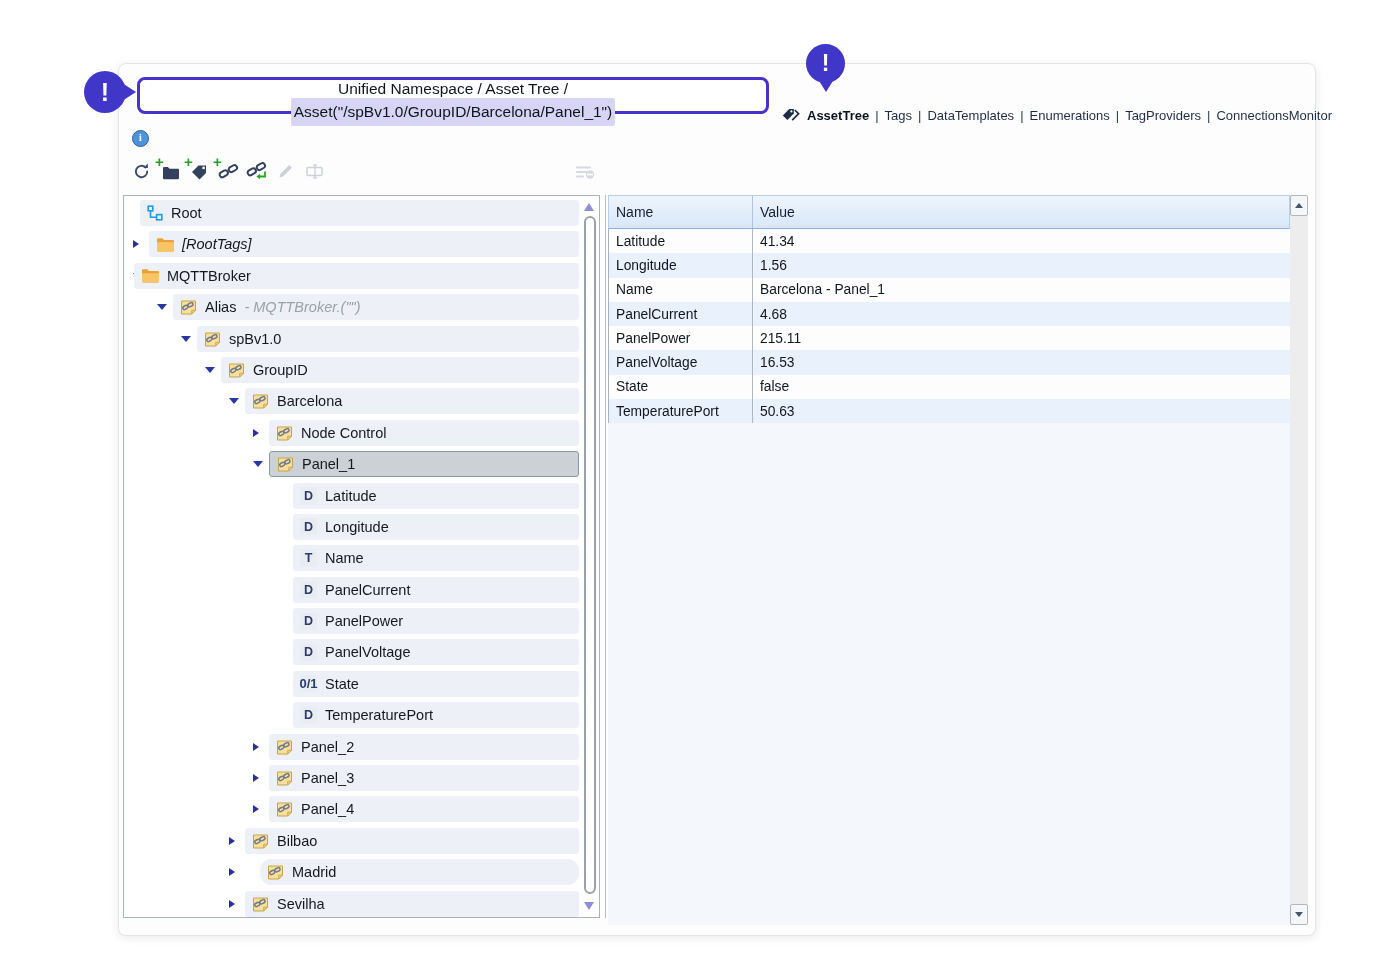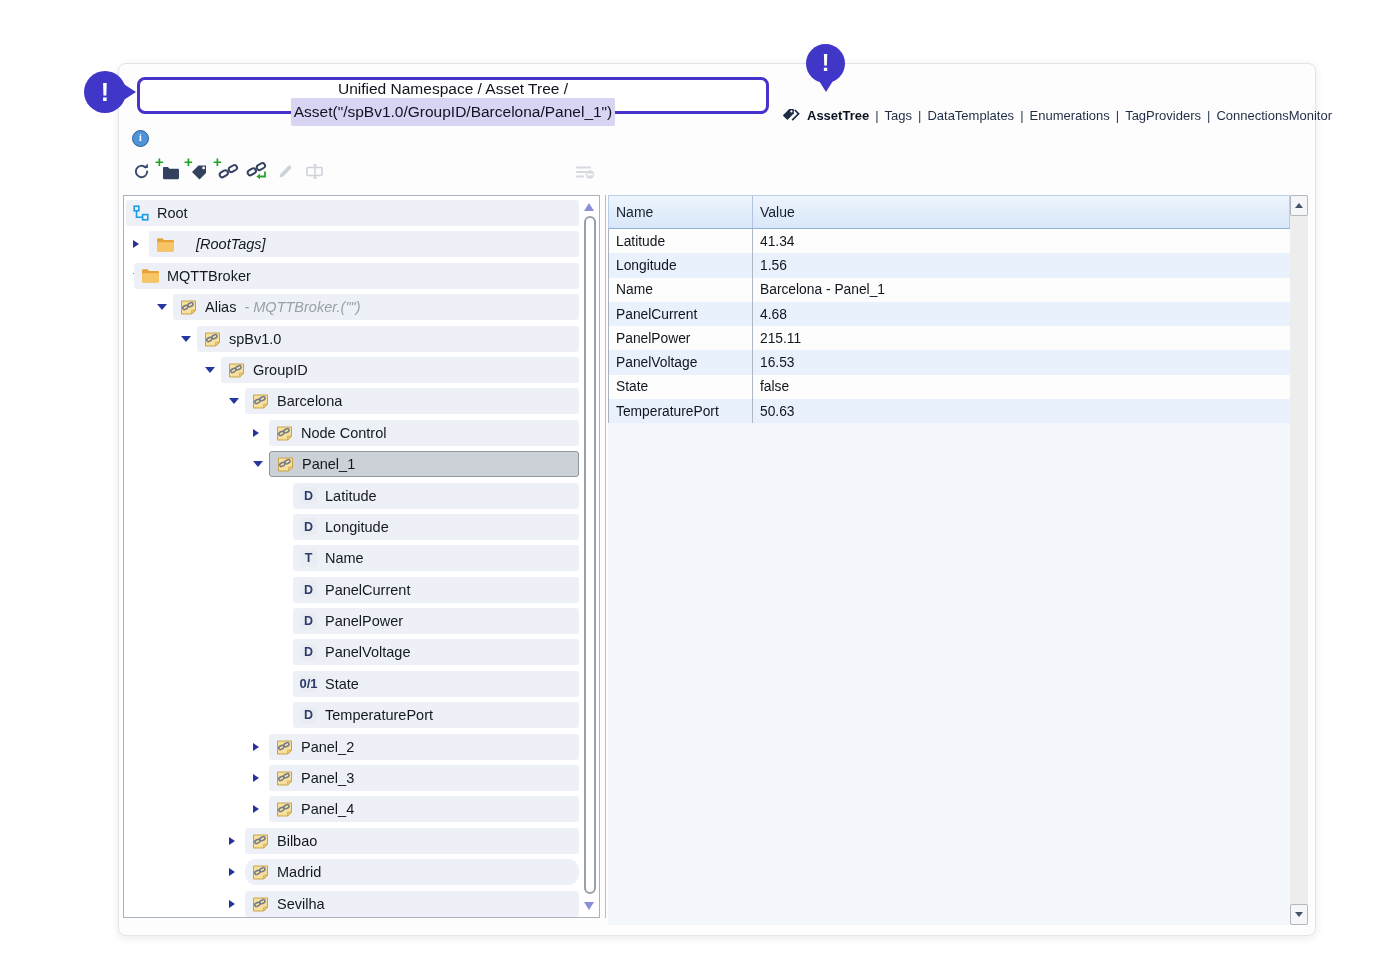--- a/index.html
+++ b/index.html
@@ -55,21 +55,21 @@
   .tbar{position:absolute;top:0;height:26px;right:20px;background:#edf1f7;border-radius:3px;
        display:flex;align-items:center;padding-left:7px;box-sizing:border-box;gap:8px;font-size:14.5px;}
   .tbar.sel{background:#ccd1d8;border:1px solid #8f97a1;}
   .texp{position:absolute;top:50%;transform:translateY(-50%);width:0;height:0;}
   .exp-c{border-top:4.5px solid transparent;border-bottom:4.5px solid transparent;border-left:6.5px solid #28309a;}
   .exp-e{border-left:5px solid transparent;border-right:5px solid transparent;border-top:6.5px solid #2836a0;}
   .ticon{width:17px;height:17px;min-width:17px;display:flex;align-items:center;justify-content:center;
        background:#e9ecf1;color:#2c3a6e;font-weight:bold;font-size:12.5px;border-radius:2px;}
   .ticon.small{font-size:13px;letter-spacing:0;}
   .tlabel{color:#15191f;}
-  .tlabel.it{font-style:italic;margin-left:14px;}
+  .tlabel.it{font-style:italic;}
   .tsuffix{color:#9aa0a8;font-style:italic;}
   .tree-icon{display:flex;align-items:center;}
 
   
   .tree-sb{position:absolute;right:3px;top:5px;bottom:5px;width:13px;}
   .tsb-up{position:absolute;top:2px;left:1px;width:0;height:0;border-left:5.5px solid transparent;
        border-right:5.5px solid transparent;border-bottom:8px solid #8a8fd8;}
   .tsb-down{position:absolute;bottom:2px;left:1px;width:0;height:0;border-left:5.5px solid transparent;
        border-right:5.5px solid transparent;border-top:8px solid #8a8fd8;}
   .tsb-thumb{position:absolute;top:15px;bottom:18px;left:1px;width:8px;border:2px solid #99a1ab;
@@ -103,21 +103,21 @@
        border-top:5.5px solid #44536b;}
 </style>
 </head>
 <body>
 
 <div class="abs card"></div>
 
 <div class="abs tree-panel">
   <div class="tree-rows">
       <div class="trow-item">
-        <div class="tbar" style="left: 2px;">
+        <div class="tbar" style="left: 16px;">
           <span class="tree-icon">
             <svg width="16" height="16" viewBox="0 0 16 16">
               <g fill="none" stroke="#1b9be4" stroke-width="1.6">
                 <rect x="1.2" y="1.2" width="4.6" height="4.6"></rect>
                 <rect x="9.6" y="9.6" width="5.2" height="5.2"></rect>
                 <path d="M3.5 5.8v6.4h6.1"></path>
               </g>
             </svg>
           </span>
           <span class="tlabel">Root</span>
@@ -351,21 +351,21 @@
                 <rect x="2.6" y="6.8" width="5.4" height="3.3" rx="1.65" transform="rotate(-28 5.3 8.45)"></rect>
                 <rect x="7.8" y="4.1" width="5.4" height="3.3" rx="1.65" transform="rotate(-28 10.5 5.75)"></rect>
               </g>
             </svg>
           </span>
           <span class="tlabel">Bilbao</span>
         </div>
       </div>
       <div class="trow-item">
         <div class="texp exp-c" style="left: 105px;"></div>
-        <div class="tbar" style="left: 121px; border-radius: 11px;">
+        <div class="tbar" style="left: 136px; border-radius: 11px;">
           <span class="tree-icon">
             <svg width="17" height="16" viewBox="0 0 17 16">
               <path d="M1.5 2h14v9.2L11.7 15H1.5z" fill="#f8e09a" stroke="#c7a24b"></path>
               <path d="M11.7 15v-3.8h3.8z" fill="#ecd27e" stroke="#c7a24b" stroke-width="0.8"></path>
               <g fill="none" stroke="#707a8c" stroke-width="1.5">
                 <rect x="2.6" y="6.8" width="5.4" height="3.3" rx="1.65" transform="rotate(-28 5.3 8.45)"></rect>
                 <rect x="7.8" y="4.1" width="5.4" height="3.3" rx="1.65" transform="rotate(-28 10.5 5.75)"></rect>
               </g>
             </svg>
           </span>

